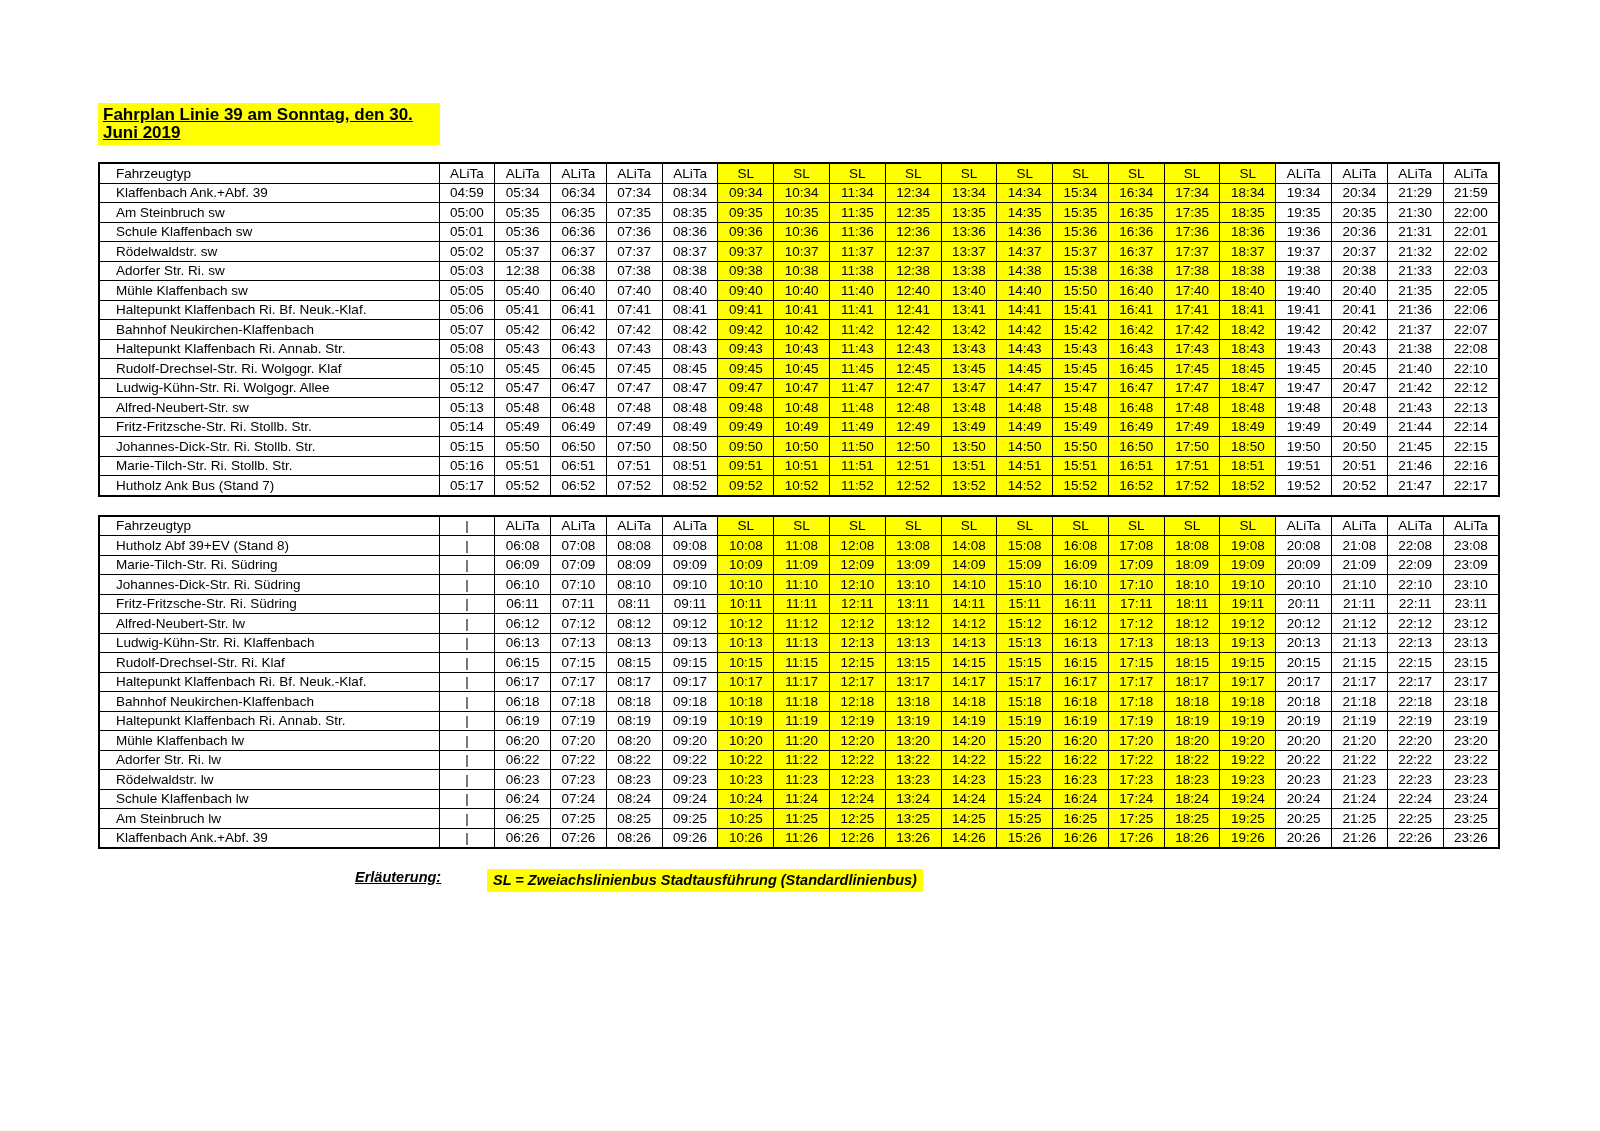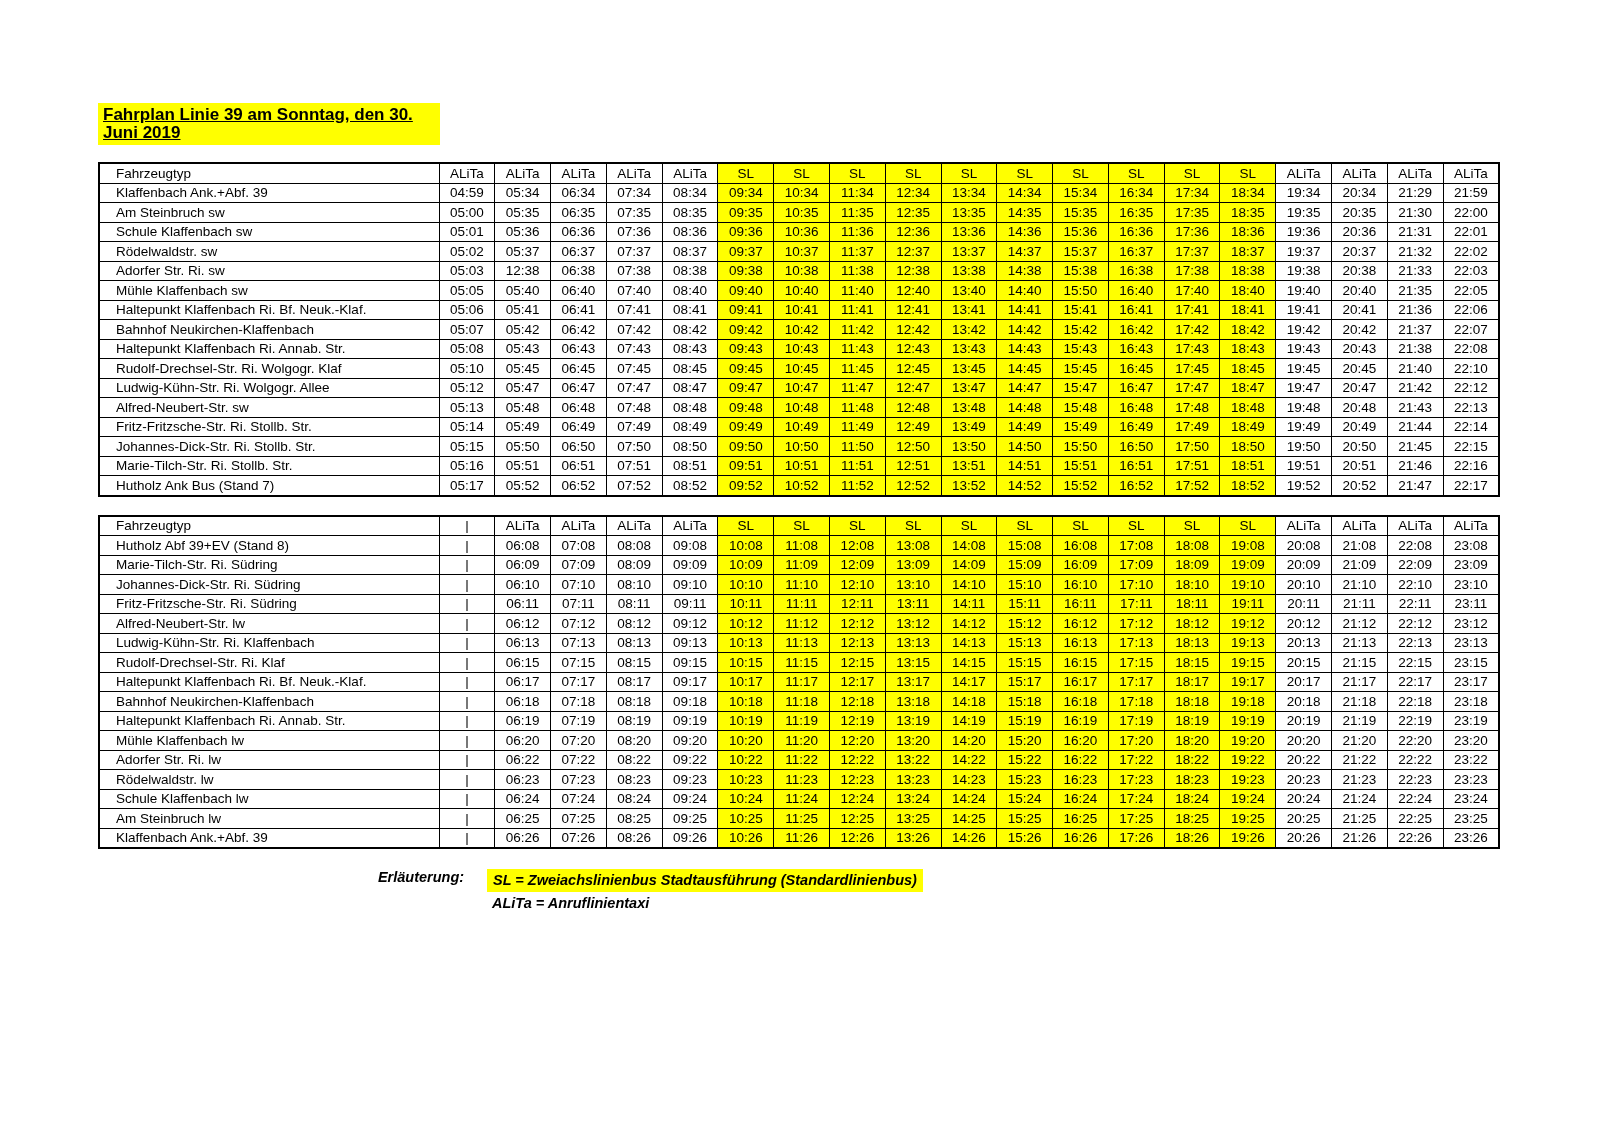--- a/index.html
+++ b/index.html
@@ -26,21 +26,21 @@
   }
   table.timetable th,table.timetable td{
     border:1.5px solid #000;height:18.5px;padding:0;
     font-size:13.5px;font-weight:normal;text-align:center;
     line-height:1;white-space:nowrap;overflow:hidden;
   }
   table.timetable .stop-col{text-align:left;padding-left:16px;}
   table.timetable .sl{background:var(--hl-yellow);}
 
   .legend{display:flex;margin-top:20px;font-style:italic;font-weight:bold;font-size:14.5px;}
-  .legend-label{margin-left:257px;width:132px;text-align:center;}
+  .legend-label{margin-left:257px;width:132px;text-decoration:underline;}
   .legend-lines div{line-height:23px;}
   .legend-sl{background:var(--hl-yellow);display:inline-block;padding:0 6px;}
   .legend-alita{padding:0 5px;}
 </style>
 </head>
 <body>
 
 <div class="doc">
 
   <div class="banner banner-yellow">Fahrplan Linie 39 am Sonntag, den 30. Juni 2019</div>
@@ -849,17 +849,16 @@
           <td class="">22:26</td>
           <td class="">23:26</td>
         </tr>
       </tbody>
     </table>
 
   <div class="legend">
     <div class="legend-label">Erläuterung:</div>
     <div class="legend-lines">
       <div><span class="legend-sl">SL = Zweiachslinienbus Stadtausführung (Standardlinienbus)</span></div>
-      <div><span class="legend-alita">ALiTa = Anruflinientaxi</span></div>
     </div>
   </div>
 
 </div>
 
 </body></html>

